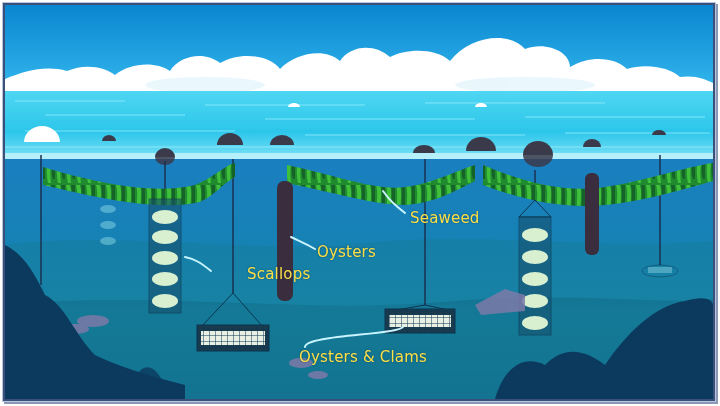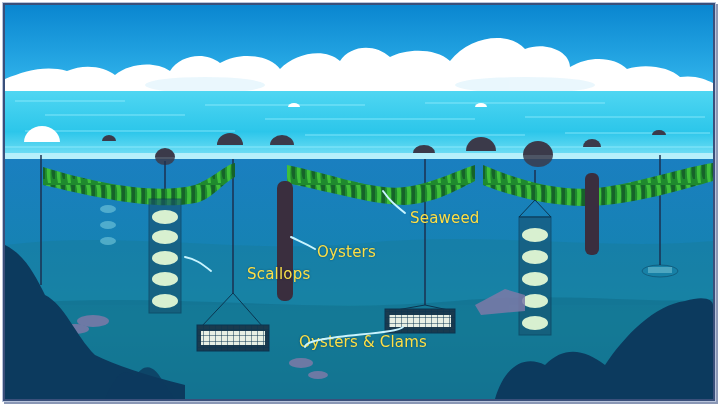--- a/index.html
+++ b/index.html
@@ -172,21 +172,21 @@
     <g fill="#0c3a5e">
       <path d="M0 240 C20 250 30 270 40 290 C60 300 70 330 90 350 C110 360 140 370 180 380 L180 394 L0 394Z"></path>
       <path d="M100 394 C110 370 120 360 130 372 C140 356 150 360 160 380 L170 394Z" opacity="0.8"></path>
       <path d="M490 394 C500 360 520 350 540 360 C560 340 580 345 600 360 C620 330 650 300 680 296 C700 290 708 295 708 300 L708 394Z"></path>
     </g>
   </svg>
 
   <span class="label" style="left:405px; top:204px;">Seaweed</span>
   <span class="label" style="left:312px; top:238px;">Oysters</span>
   <span class="label" style="left:210px; top:260px;margin-left:32px;">Scallops</span>
-  <span class="label" style="left:294px; top:328px;">Oysters &amp; Clams</span>
+  <span class="label" style="left:294px; top:343px;">Oysters &amp; Clams</span>
 
   <svg class="scene" viewBox="0 0 708 394" style="pointer-events:none;">
     <g stroke="#c8f4ff" stroke-width="2" fill="none" stroke-linecap="round">
       <path d="M400 208 C390 200 385 196 378 186"></path>
       <path d="M310 244 C300 238 294 236 286 232"></path>
       <path d="M206 266 C196 258 190 254 180 252"></path>
       <path d="M300 342 C300 330 392 330 398 322"></path>
     </g>
   </svg>
 </div>

